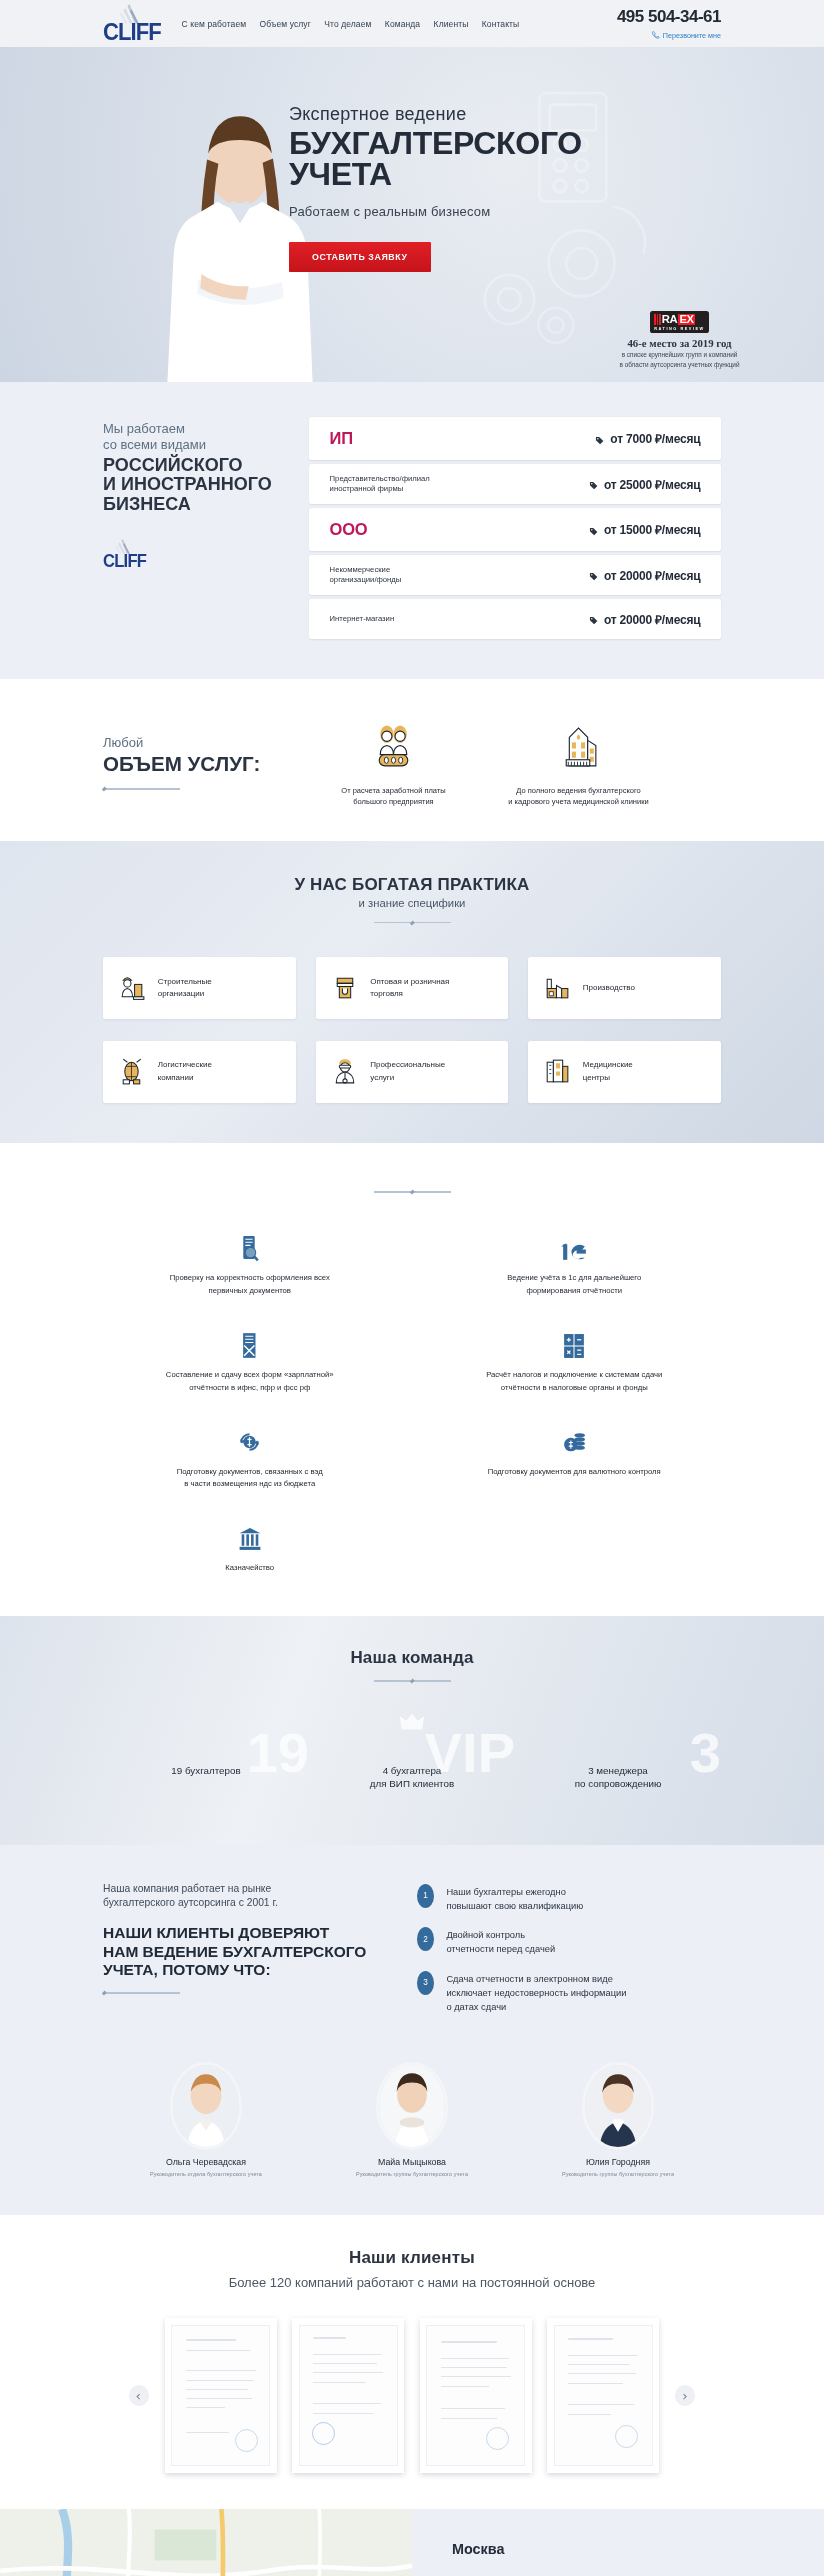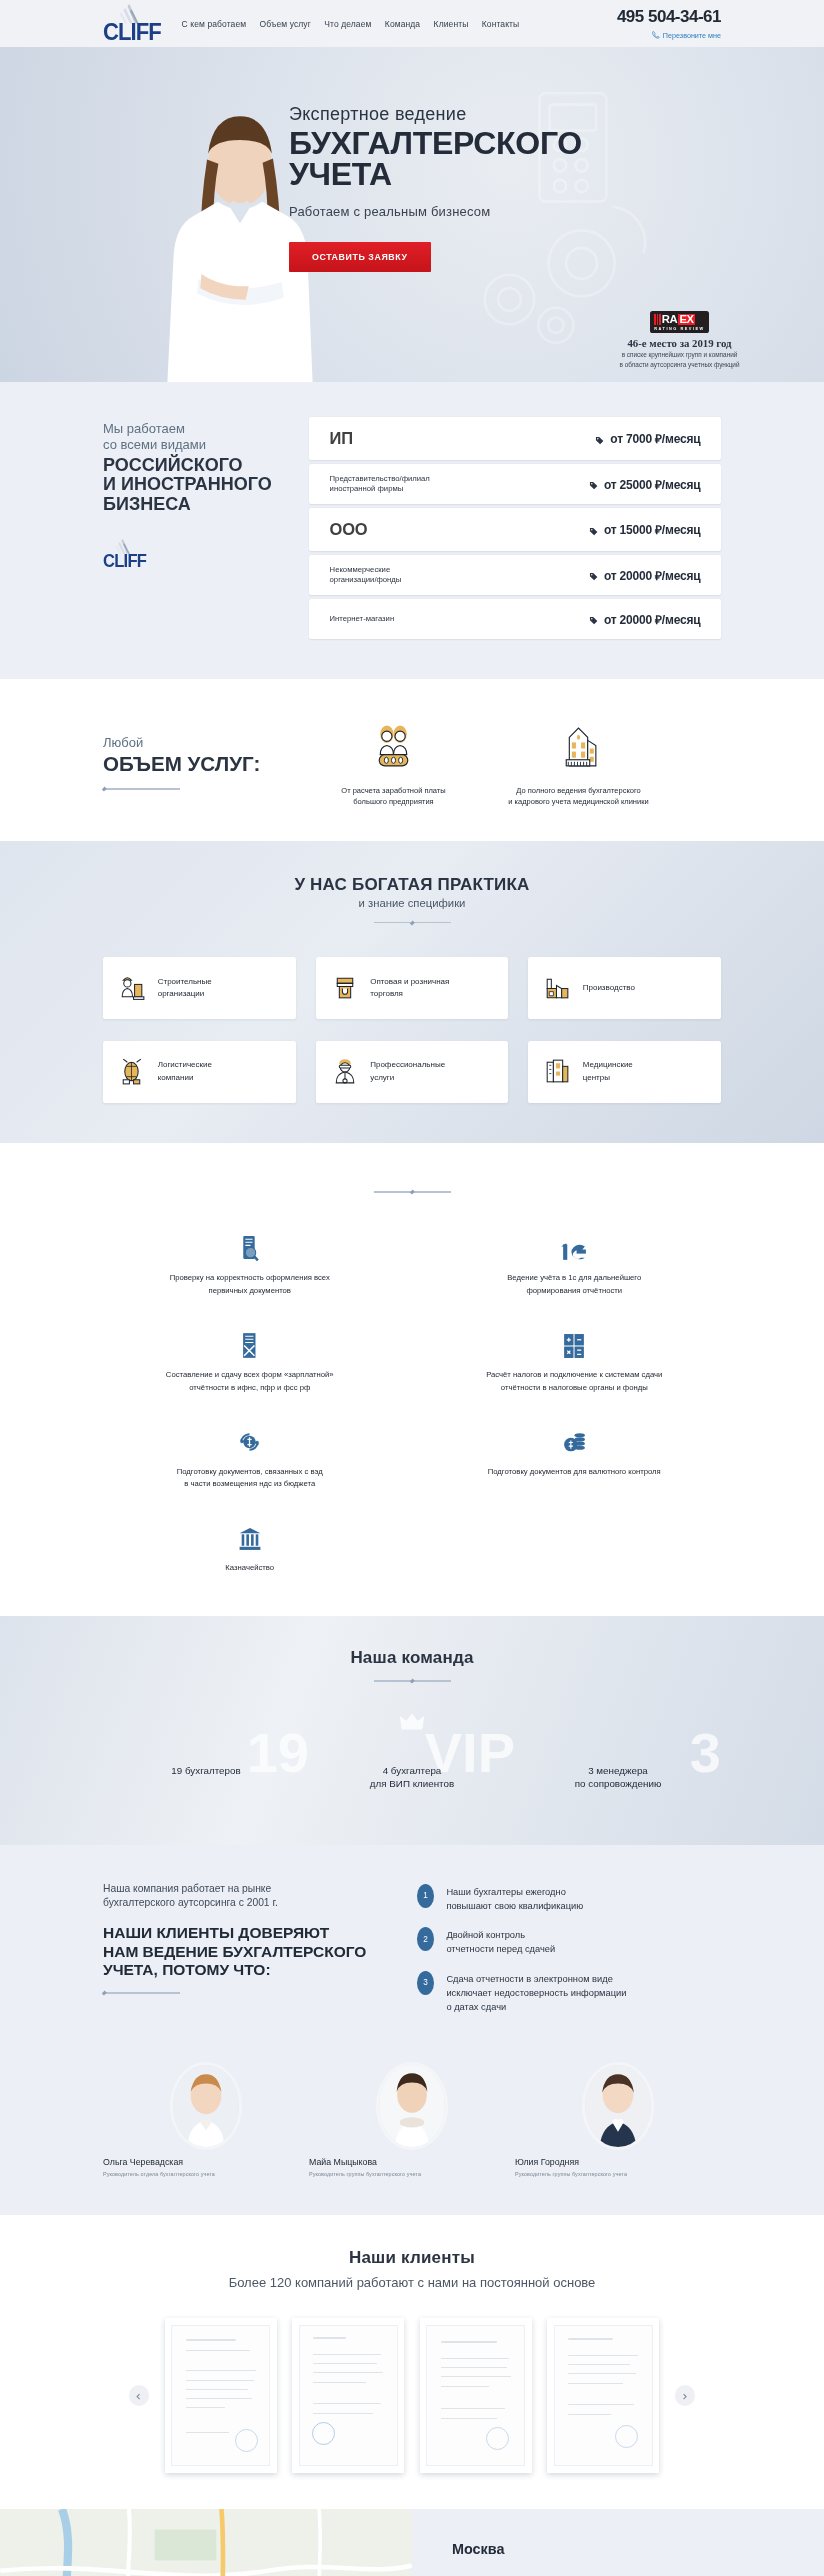--- a/index.html
+++ b/index.html
@@ -104,21 +104,21 @@
   .logo-sm .word { position:absolute; left:0; top:12.4px; font-size:18px; font-weight:700; color:#1d3f87;
     letter-spacing:-0.8px; font-family:"Liberation Sans Narrow","Liberation Sans",sans-serif; transform: scaleX(.92); transform-origin:left;}
   .logo-sm .flame { position:absolute; left:8.2px; top:0; }
   .pricing-right { flex: 1; display: flex; flex-direction: column; gap: 4.1px; }
   .price-row {
     background: #fff; border-radius: 2.1px; box-shadow: 0 0.5px 1.5px rgba(30,45,70,.09);
     display: flex; align-items: center; justify-content: space-between;
     padding: 0 20.6px; min-height: 40px;
   }
   .price-row.big { min-height: 43px; }
-  .price-name-big { font-size: 16.5px; font-weight: 700; color: #404040; letter-spacing: -0.3px;
+  .price-name-big { font-size: 16.5px; font-weight: 700; color: #be185d; letter-spacing: -0.3px;
     font-family: "Liberation Sans Narrow", "Liberation Sans", sans-serif; }
   .price-name { font-size: 7.7px; color: #2b3442; line-height: 1.35;
     font-family: "Liberation Sans Narrow", "Liberation Sans", sans-serif; }
   .price-val { display: flex; align-items: center; gap: 5.7px; font-size: 12px; font-weight: 700;
     color: #242c3a; letter-spacing: -0.2px;
     font-family: "Liberation Sans Narrow", "Liberation Sans", sans-serif; }
   .tag-ic { width: 9.3px; height: 9.3px; flex: 0 0 auto; }
 
   
   .s-volume { background: #fff; padding: 38px 0 34px; }
@@ -179,21 +179,21 @@
   .trust-right { flex: 1; padding-left: 46px; padding-top: 2.1px; }
   .trust-pt { display: flex; gap: 12.4px; margin-bottom: 13.4px; }
   .num-oval {
     width: 17px; height: 24px; border-radius: 50%; background: #346a9c; color: #fff;
     display: flex; align-items: center; justify-content: center; font-size: 8.2px; flex: 0 0 auto;
     font-family: "Liberation Sans Narrow", "Liberation Sans", sans-serif;
   }
   .trust-pt .txt { font-size: 9.3px; color: #2b3442; line-height: 1.5; padding-top: 2.1px;
     font-family: "Liberation Sans Narrow", "Liberation Sans", sans-serif; }
   .people { display: grid; grid-template-columns: repeat(3,1fr); margin-top: 37px; }
-  .person { text-align: left; }
+  .person { text-align: center; }
   .avatar {
     width: 66px; height: 82px; border-radius: 50%; margin: 0 auto;
     background: #e2e6ed; overflow: hidden; position: relative;
     box-shadow: 0 0 0 3.1px #f3f5f8;
   }
   .person .nm { font-size: 8.8px; color: #222a35; margin-top: 10.3px;
     font-family: "Liberation Sans Narrow", "Liberation Sans", sans-serif; }
   .person .role { font-size: 5.4px; color: #7b8795; margin-top: 3.6px; letter-spacing: 0.1px;
     font-family: "Liberation Sans Narrow", "Liberation Sans", sans-serif; }
 

